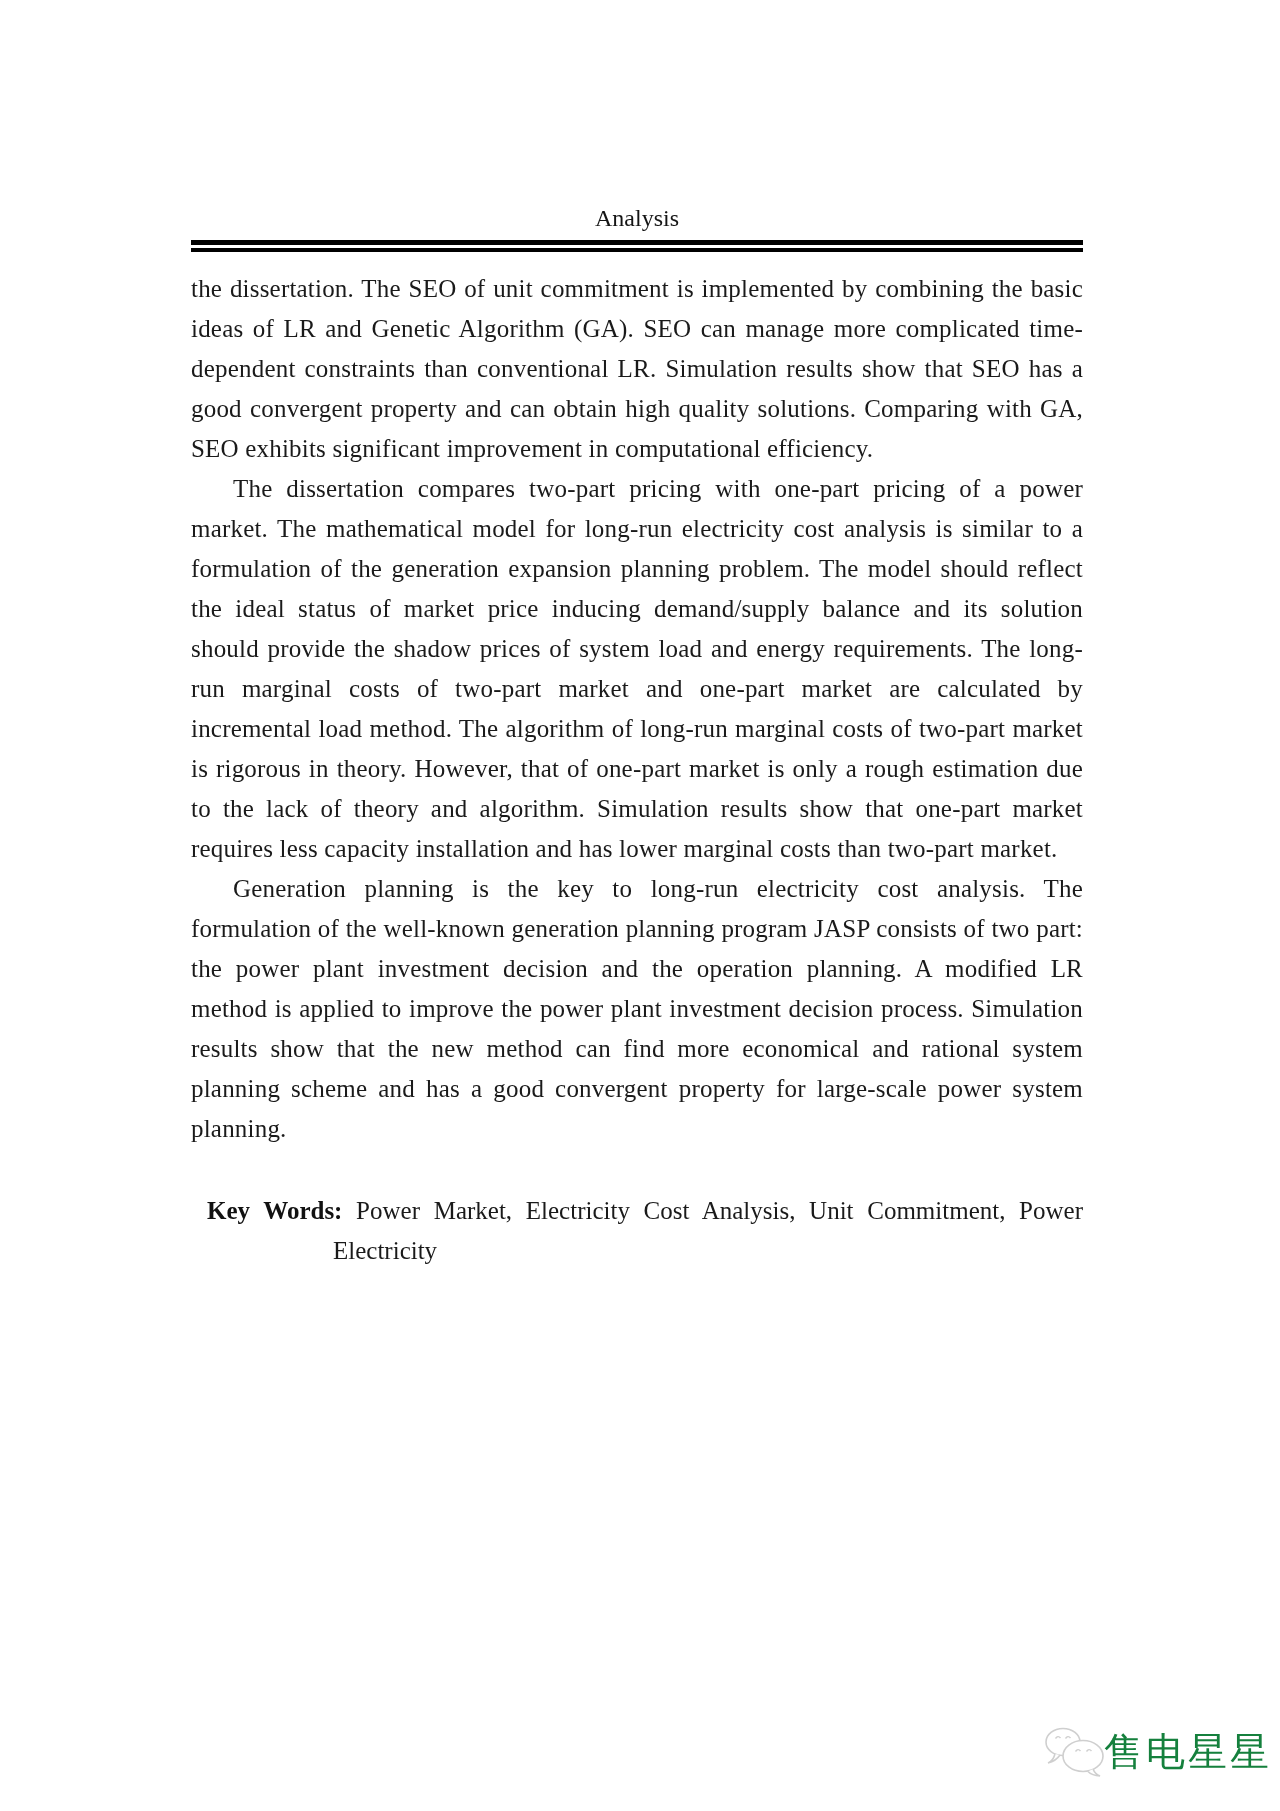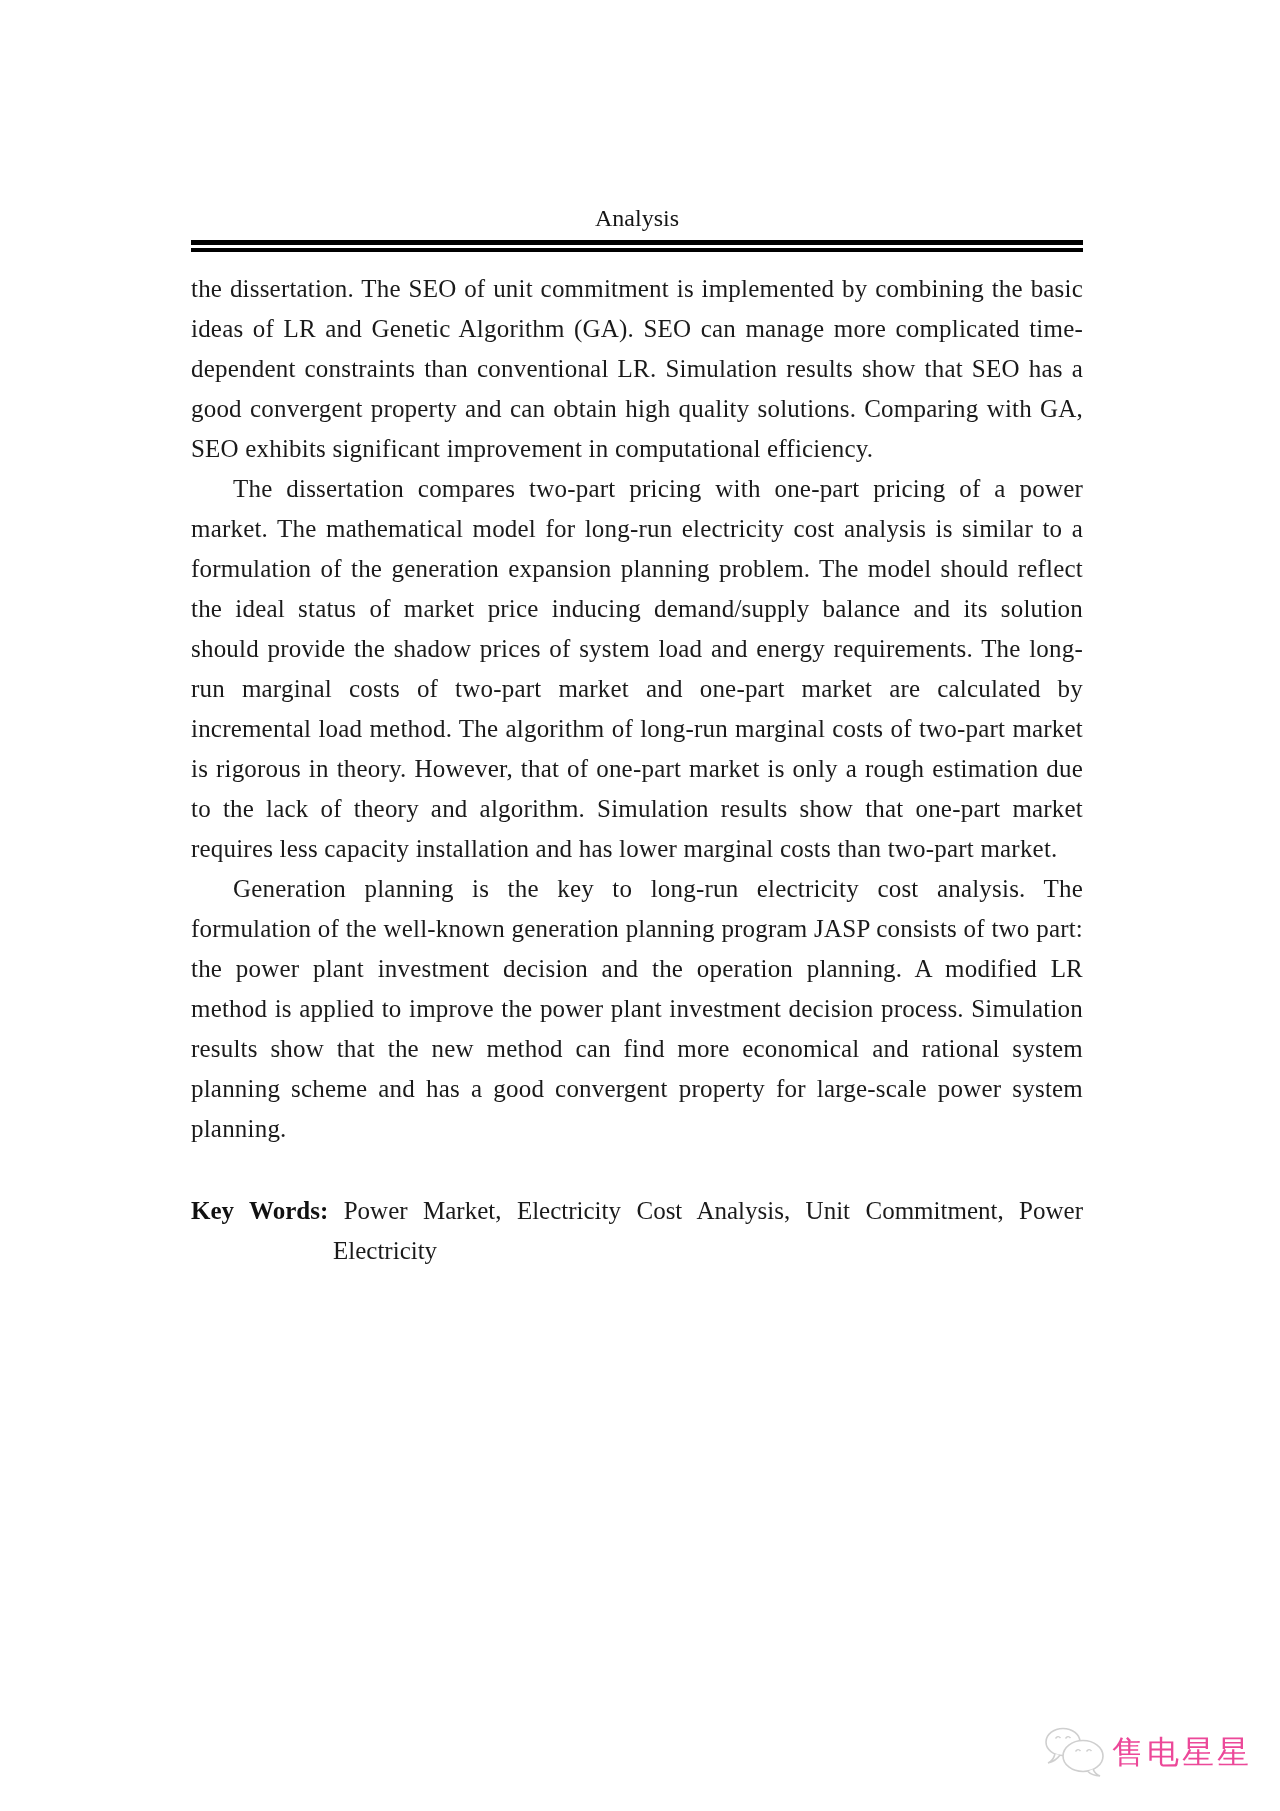--- a/index.html
+++ b/index.html
@@ -40,40 +40,40 @@
   }
   .para.no-indent{ text-indent:0; }
   .keywords{
     margin-top:42px;
     font-size:25px;
     line-height:40px;
   }
   .kw-first{
     text-align:justify;
     text-align-last:justify;
+    margin-left:16px;
   }
   .kw-label{ font-weight:bold; color:#111; }
   .kw-cont{ margin-left:142px; }
   .kw-justify{
     text-align:justify;
     text-align-last:justify;
   }
   .watermark{
     position:absolute;
     left:1042px;top:1727px;
     display:flex;
     align-items:center;
   }
   .wm-icon{ width:62px;height:50px; }
   .wm-text{
-    margin-left:8px;
     font-family:"DejaVu Sans","Liberation Sans",sans-serif;
-    font-size:32px;
+    font-size:39px;
     line-height:42px;
-    color:#ec4899;
+    color:#15803d;
     letter-spacing:3px;
     white-space:nowrap;
   }
 </style>
 </head>
 <body>
 
 <div class="page">
   <div class="content">
 

